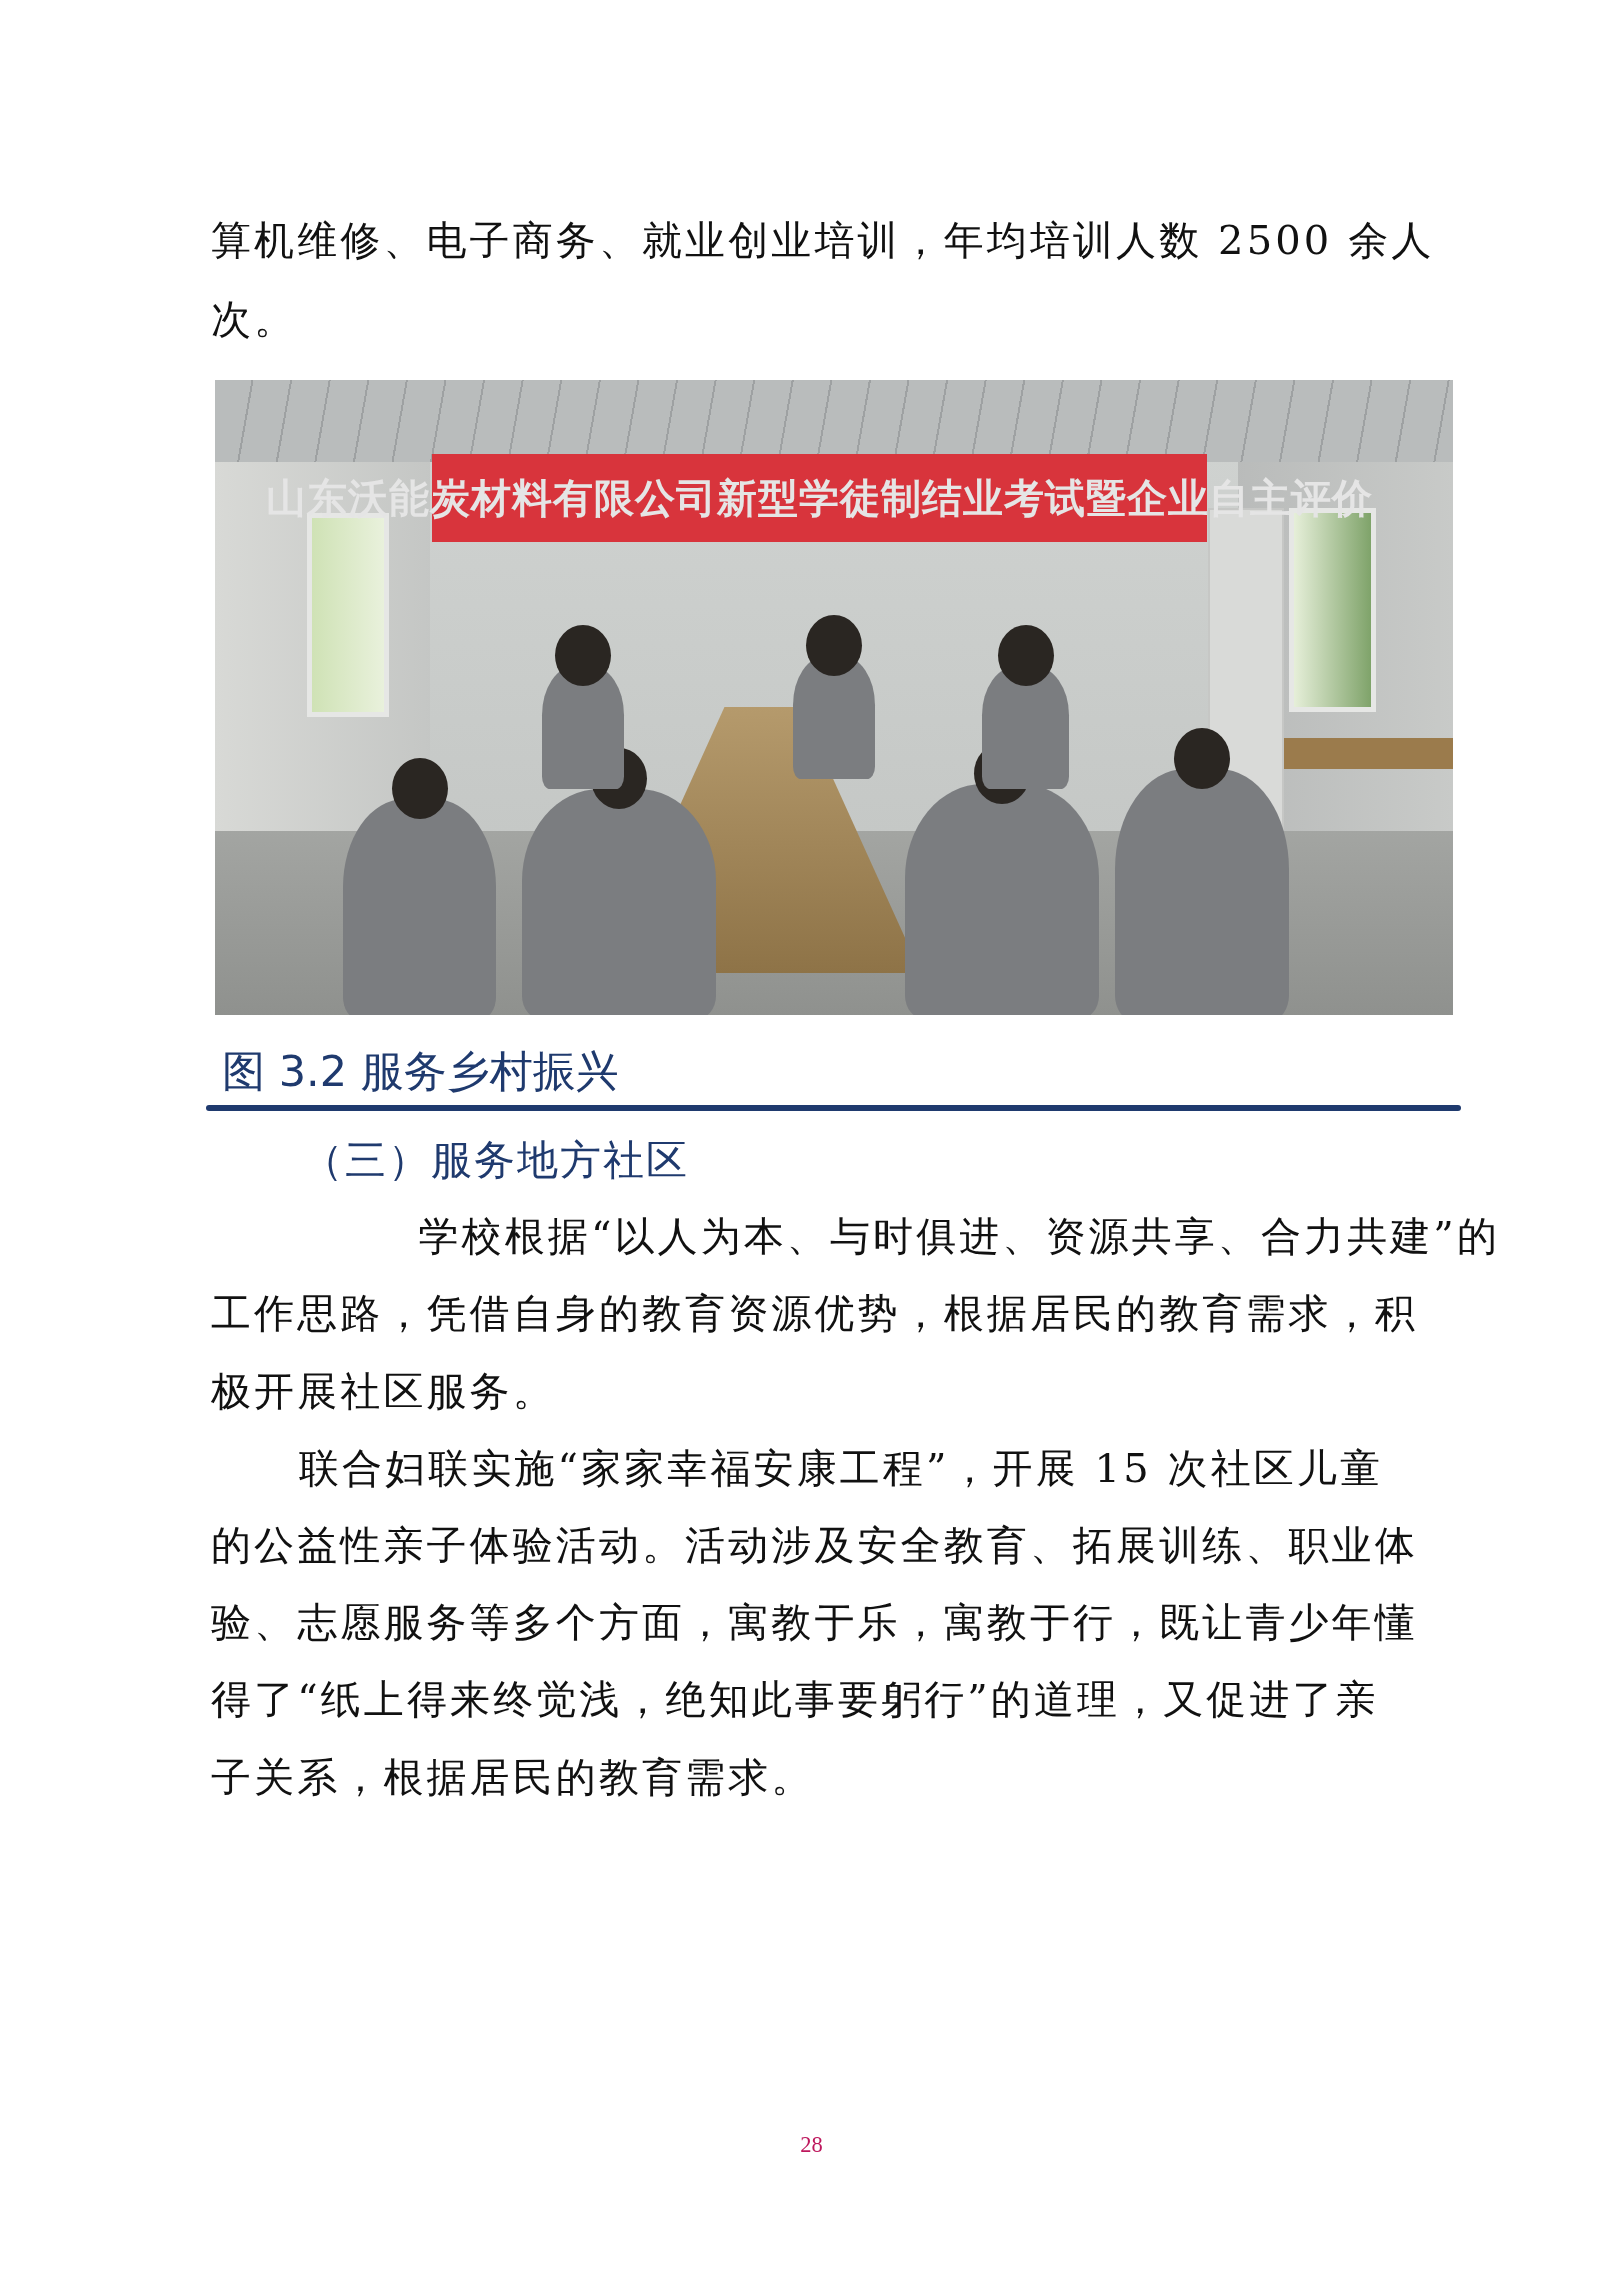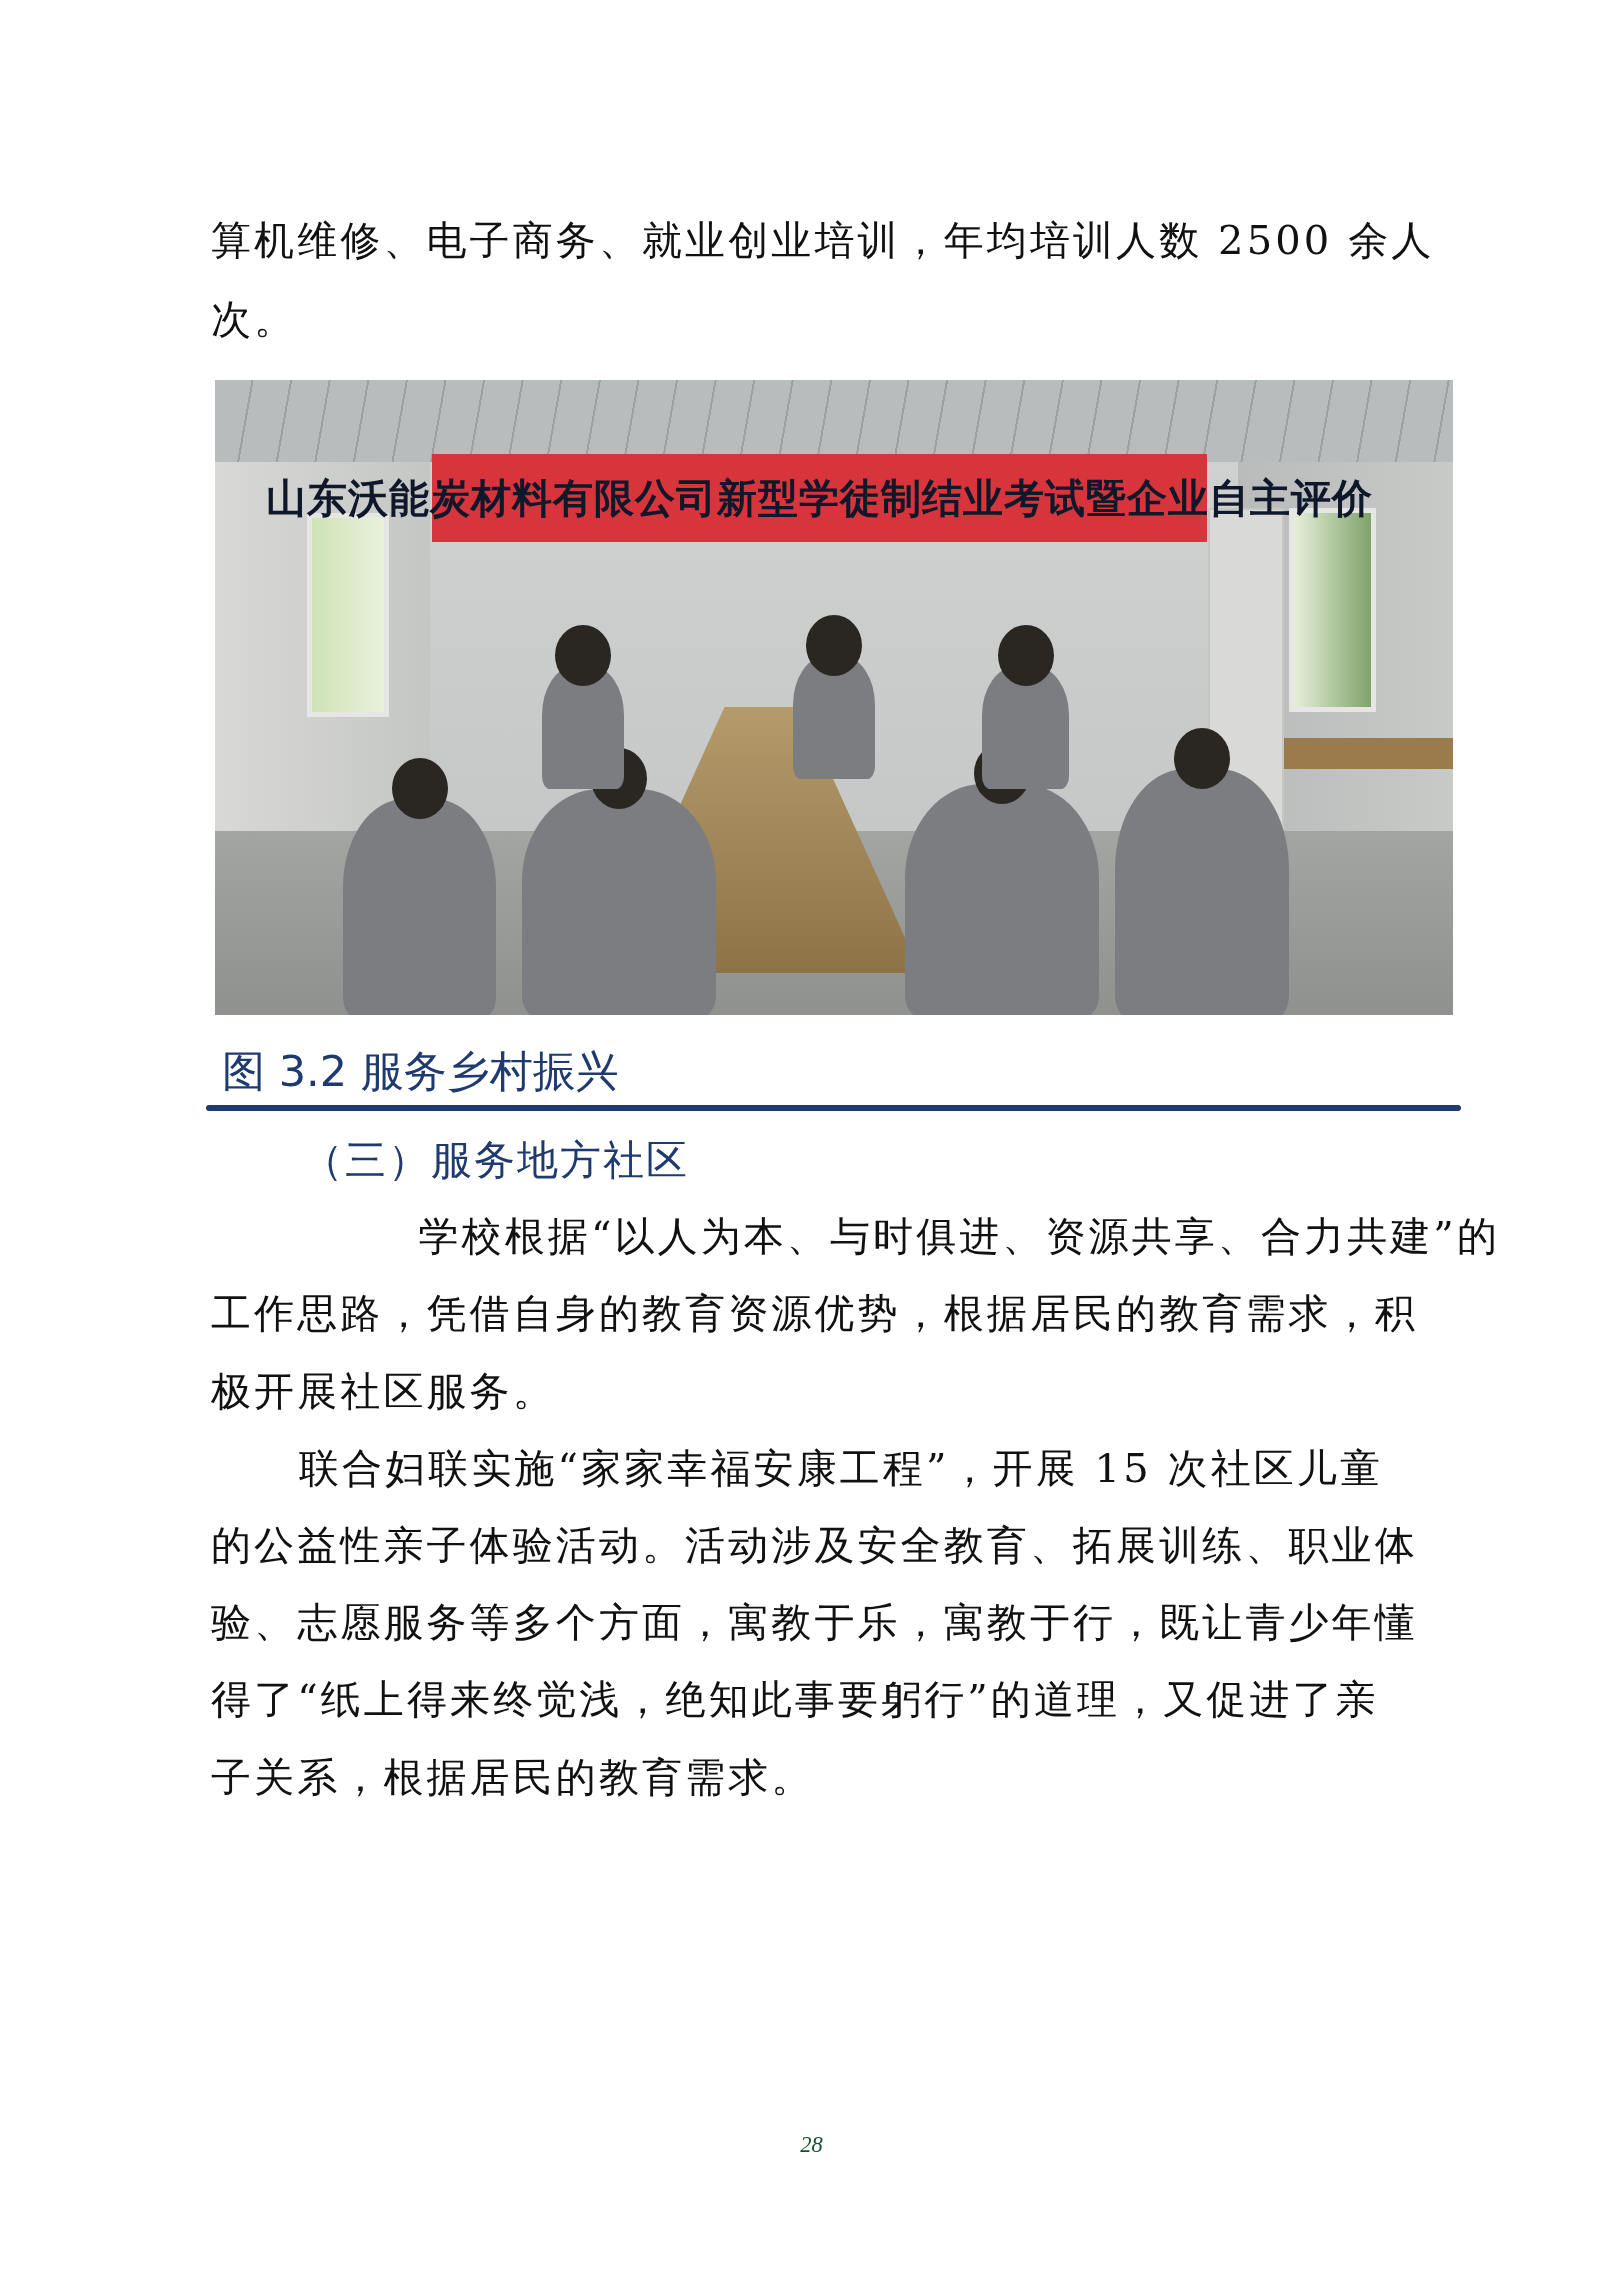--- a/index.html
+++ b/index.html
@@ -19,21 +19,21 @@
     position: absolute; left: 206px; top: 1105px; width: 1255px; height: 5.6px;
     background: #1f3a6e; border-radius: 3.1px;
   }
   .section-heading {
     position: absolute; left: 302px; top: 1132px;
     font-family: Liberation Sans, sans-serif;
     font-size: 41px; line-height: 56px; color: #1f3a6e; letter-spacing: 2px;
   }
   .page-number {
     position: absolute; left: 0; width: 1623px; top: 2132px; text-align: center;
-    font-family: "Liberation Serif", "DejaVu Serif", serif; font-size: 22.5px; color: #14532d; font-style: italic;
+    font-family: "Liberation Serif", "DejaVu Serif", serif; font-size: 22.5px; color: #be185d;
   }
   
   .photo {
     position: absolute; left: 215px; top: 380px; width: 1238px; height: 635px;
     overflow: hidden; background: #c9cbc8;
   }
   .photo .ceiling {
     position: absolute; left: 0; top: 0; width: 100%; height: 82px;
     background: repeating-linear-gradient(100deg, #b9bcbc 0 36px, #9ea1a2 36px 38px);
   }
@@ -64,21 +64,21 @@
   .photo .door {
     position: absolute; right: 169px; top: 128px; width: 72px; height: 358px;
     background: #d9dad8; border: 2px solid #c6c7c5;
   }
   .photo .banner {
     position: absolute; left: 217px; top: 74px; width: 775px; height: 88px;
     background: #d8343c; display: flex; align-items: center; justify-content: center;
   }
   .photo .banner-text {
     font-family: "DejaVu Sans", "Liberation Sans", sans-serif; font-weight: bold;
-    font-size: 40px; color: #0f172a; letter-spacing: 1px; white-space: nowrap;
+    font-size: 40px; color: #e5e5e5; letter-spacing: 1px; white-space: nowrap;
   }
   .photo .table {
     position: absolute; left: 389px; top: 327px; width: 317px; height: 266px;
     background: linear-gradient(#b59a6c, #8e7347);
     clip-path: polygon(38% 0, 62% 0, 100% 100%, 0 100%);
   }
   .photo .side-table {
     position: absolute; right: 0; top: 358px; width: 169px; height: 31px;
     background: #9b7b4c;
   }

